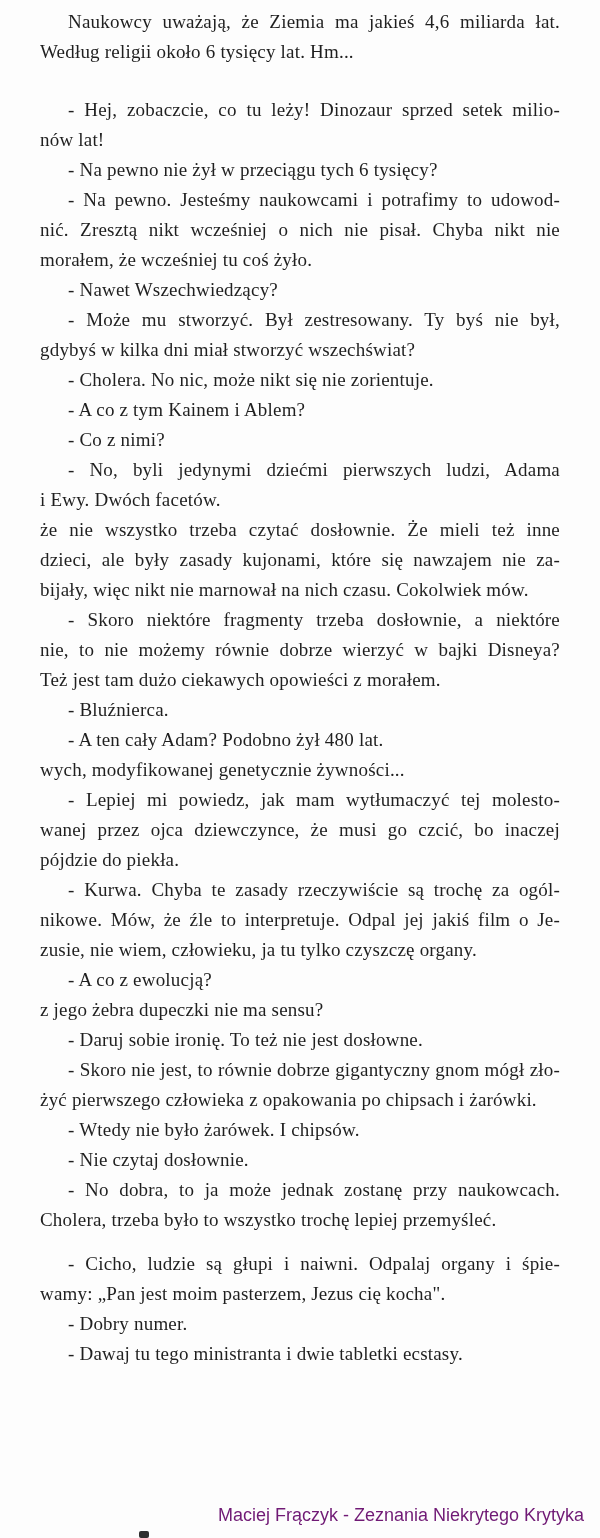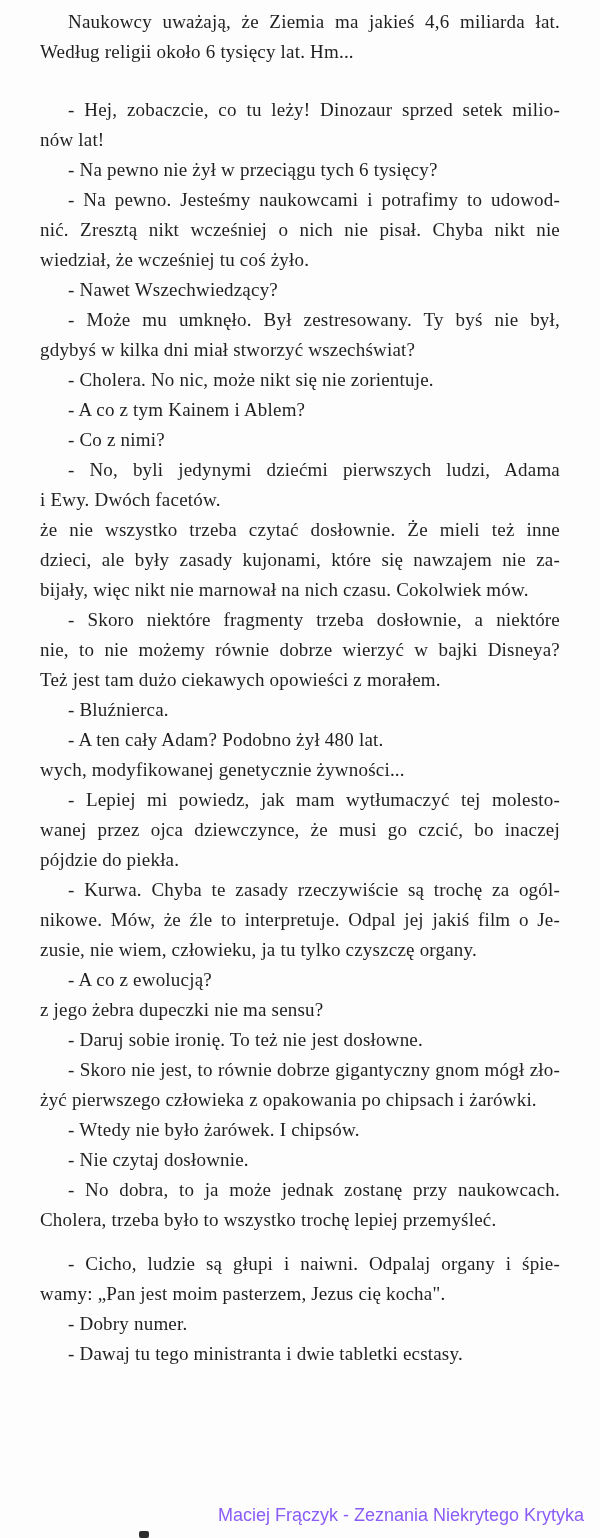--- a/index.html
+++ b/index.html
@@ -77,27 +77,27 @@
       <div class="para gap">
         <div class="line first just">- Hej, zobaczcie, co tu leży! Dinozaur sprzed setek milio-</div>
         <div class="line">nów lat!</div>
       </div>
       <div class="para">
         <div class="line first">- Na pewno nie żył w przeciągu tych 6 tysięcy?</div>
       </div>
       <div class="para">
         <div class="line first just">- Na pewno. Jesteśmy naukowcami i potrafimy to udowod-</div>
         <div class="line just">nić. Zresztą nikt wcześniej o nich nie pisał. Chyba nikt nie</div>
-        <div class="line">wiedział, że wcześniej tu coś żyło.</div>
+        <div class="line">morałem, że wcześniej tu coś żyło.</div>
       </div>
       <div class="para">
         <div class="line first">- Nawet Wszechwiedzący?</div>
       </div>
       <div class="para">
-        <div class="line first just">- Może mu umknęło. Był zestresowany. Ty byś nie był,</div>
+        <div class="line first just">- Może mu stworzyć. Był zestresowany. Ty byś nie był,</div>
         <div class="line">gdybyś w kilka dni miał stworzyć wszechświat?</div>
       </div>
       <div class="para">
         <div class="line first">- Cholera. No nic, może nikt się nie zorientuje.</div>
       </div>
       <div class="para">
         <div class="line first">- A co z tym Kainem i Ablem?</div>
       </div>
       <div class="para">
         <div class="line first">- Co z nimi?</div>
@@ -162,15 +162,15 @@
         <div class="line first just">- Cicho, ludzie są głupi i naiwni. Odpalaj organy i śpie-</div>
         <div class="line">wamy: „Pan jest moim pasterzem, Jezus cię kocha".</div>
       </div>
       <div class="para">
         <div class="line first">- Dobry numer.</div>
       </div>
       <div class="para">
         <div class="line first">- Dawaj tu tego ministranta i dwie tabletki ecstasy.</div>
       </div>
     </div>
-  <div class="credit" style="color: #8b5cf6;">Maciej Frączyk - Zeznania Niekrytego Krytyka</div>
+  <div class="credit" style="color: #701a75;">Maciej Frączyk - Zeznania Niekrytego Krytyka</div>
   <div class="cropped-glyph"></div>
 </div>
 
 </body></html>

